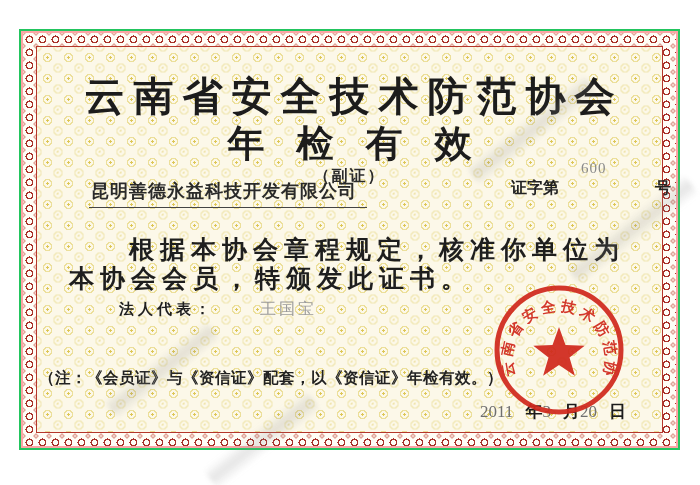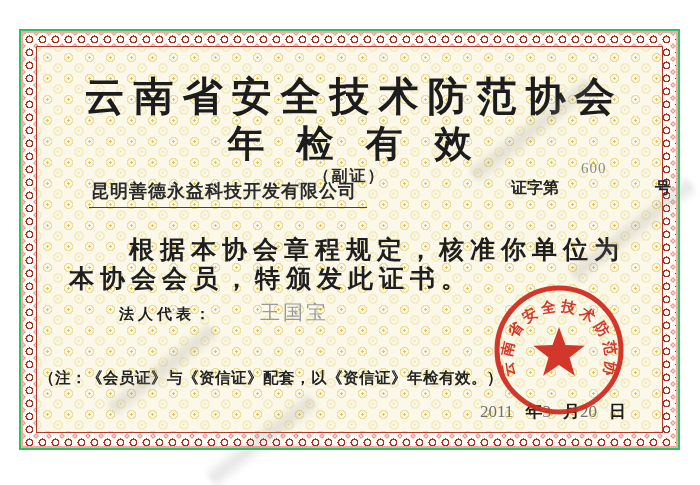--- a/index.html
+++ b/index.html
@@ -56,21 +56,21 @@
     font-size:18px;font-weight:bold;color:#2a2a2a;letter-spacing:1px;
     border-bottom:1.5px solid #444;padding:0 10px 4px 2px;min-width:244px;margin-left:28px;
   }
   .body-text{
     position:absolute;left:20px;top:176px;width:562px;
     font-size:25px;font-weight:bold;color:#1e1e1e;
     letter-spacing:6px;line-height:29px;text-indent:2.4em;margin:12px;
   }
   .legal-rep{position:absolute;left:82px;top:252px;white-space:nowrap;}
   .legal-rep .lr-label{font-size:15px;font-weight:bold;color:#1e1e1e;letter-spacing:4px;}
-  .legal-rep .lr-name{font-size:20px;color:#9a9a9a;letter-spacing:3px;margin-left:42px;}
+  .legal-rep .lr-name{font-size:16px;color:#9a9a9a;letter-spacing:3px;margin-left:42px;}
   .note{
     position:absolute;left:2px;top:321px;width:470px;
     font-size:15.5px;font-weight:bold;color:#222;letter-spacing:0.5px;
   }
   .date-line{
     position:absolute;left:443px;top:353px;white-space:nowrap;
     font-size:17px;font-weight:bold;color:#1c1c1c;
   }
   .date-line .num{color:#6f6f6f;font-weight:normal;}
   .date-line .sp{display:inline-block;width:12px;}

